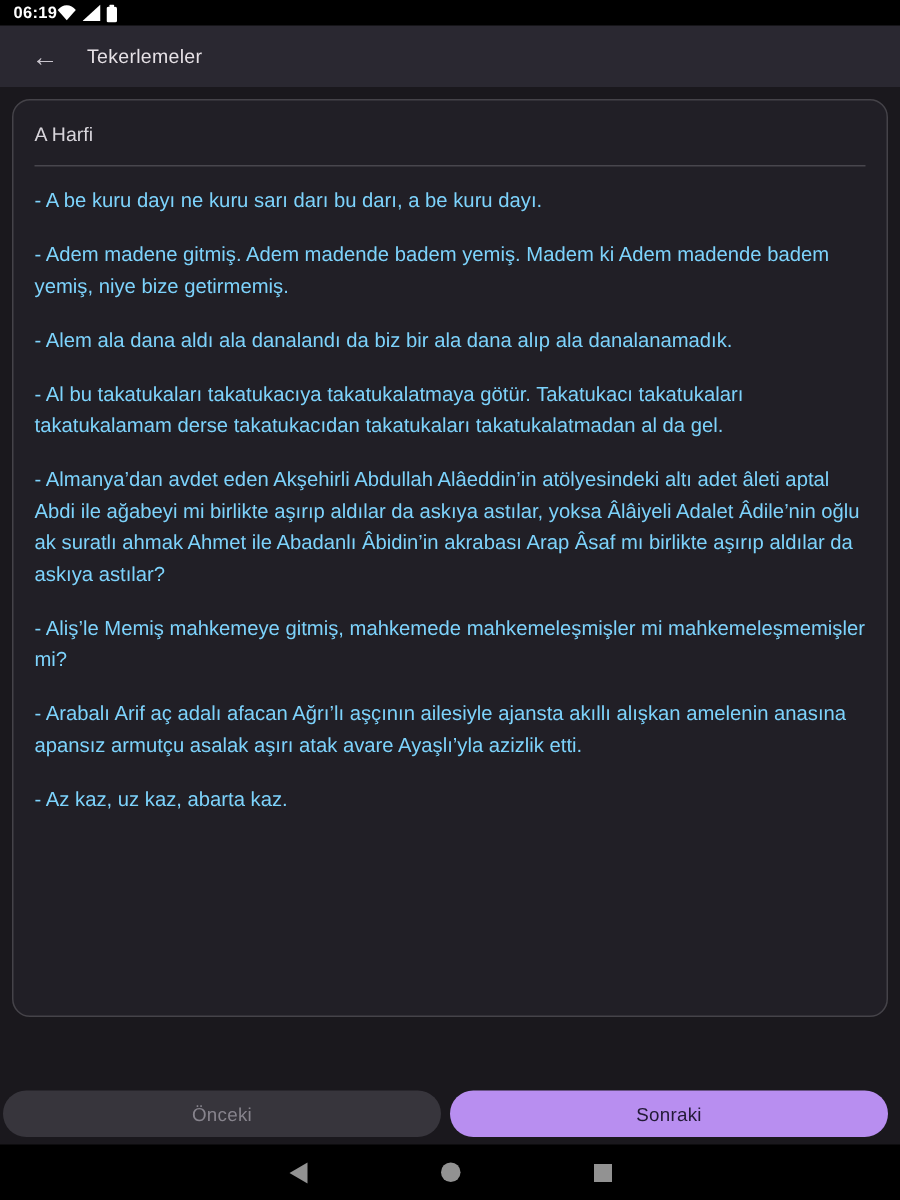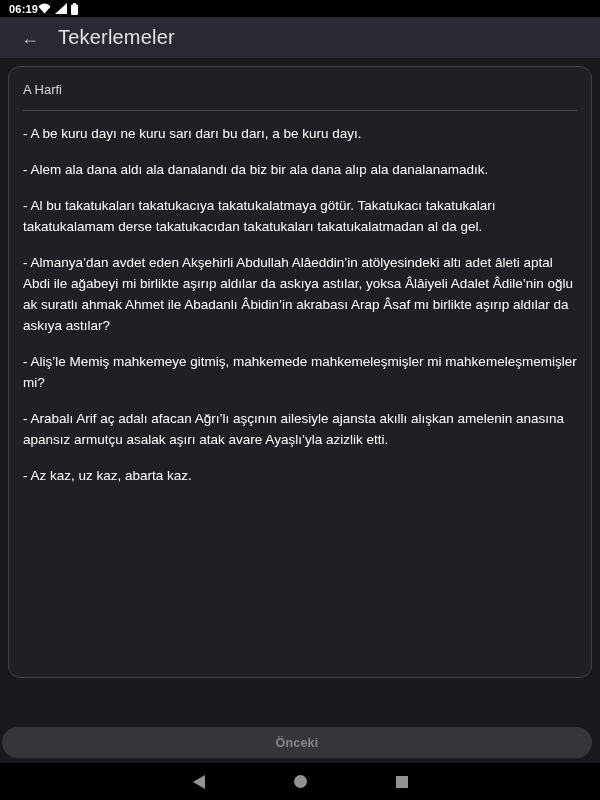--- a/index.html
+++ b/index.html
@@ -19,45 +19,44 @@
   .status-time { color: #fff; font-size: 11px; font-weight: bold; letter-spacing: .2px; }
   .status-icons { display: flex; align-items: center; gap: 4px; }
   .status-icons svg { display: block; }
   
   .app-bar {
     height: 41px; background: #2a2831;
     display: flex; align-items: center;
     padding: 0 0 0 21px; box-sizing: border-box;
   }
   .back-glyph { color: #c9c5cd; font-size: 18px; line-height: 1; cursor: default; }
-  .app-title { color: #e6e1e6; font-size: 20px; font-weight: 500; margin-left: 19px; letter-spacing: .2px; }
+  .app-title { color: #e6e1e6; font-size: 13px; font-weight: 500; margin-left: 19px; letter-spacing: .2px; }
   
   .page {
     position: relative;
     height: 705px; background: #1a181d; padding-left: 18px;
   }
   .card {
     position: absolute; top: 8px; left: 8px; right: 8px; height: 612px;
     background: #211f26; border: 1px solid #454349; border-radius: 12px;
     padding: 13px 14px; box-sizing: border-box; overflow: hidden;
   }
   .card-title { font-size: 13px; color: #d8d5db; margin: 2px 0 13px; font-weight: 400; }
   .divider { height: 1px; background: #48464d; margin: 0 0 12px; }
-  .twister { font-size: 13.5px; line-height: 21px; color: #ffffff; margin: 0 0 15px; }
+  .twister { font-size: 13.5px; line-height: 21px; color: #7dd3fc; margin: 0 0 15px; }
   
   .footer {
     position: absolute; left: 2px; right: 8px; bottom: 5px; height: 31px;
     display: flex; gap: 6px;
   }
   .btn {
     flex: 1; border: none; border-radius: 16px;
     font-family: inherit; font-size: 12.5px; letter-spacing: .2px;
     display: flex; align-items: center; justify-content: center;
     cursor: pointer;
-    font-weight: bold;
   }
   .btn-prev { background: #37353c; color: #87848d; }
   .btn-next { background: #b88ef0; color: #221a36; font-weight: 500; }
   
   .nav-bar {
     height: 37px; background: #000;
     display: flex; align-items: center; justify-content: center; gap: 89px;
   }
   .nav-back-tri {
     width: 0; height: 0;
@@ -96,31 +95,33 @@
   <span class="back-glyph">←</span>
   <span class="app-title">Tekerlemeler</span>
 </div>
 
 <div class="page">
   <div class="card">
     <div class="card-title">A Harfi</div>
     <div class="divider"></div>
     <div>
         <p class="twister">- A be kuru dayı ne kuru sarı darı bu darı, a be kuru dayı.</p>
+        <p class="twister">- Adem madene gitmiş. Adem madende badem yemiş. Madem ki Adem madende badem yemiş, niye bize getirmemiş.</p>
         <p class="twister">- Alem ala dana aldı ala danalandı da biz bir ala dana alıp ala danalanamadık.</p>
         <p class="twister">- Al bu takatukaları takatukacıya takatukalatmaya götür. Takatukacı takatukaları takatukalamam derse takatukacıdan takatukaları takatukalatmadan al da gel.</p>
         <p class="twister">- Almanya’dan avdet eden Akşehirli Abdullah Alâeddin’in atölyesindeki altı adet âleti aptal Abdi ile ağabeyi mi birlikte aşırıp aldılar da askıya astılar, yoksa Âlâiyeli Adalet Âdile’nin oğlu ak suratlı ahmak Ahmet ile Abadanlı Âbidin’in akrabası Arap Âsaf mı birlikte aşırıp aldılar da askıya astılar?</p>
         <p class="twister">- Aliş’le Memiş mahkemeye gitmiş, mahkemede mahkemeleşmişler mi mahkemeleşmemişler mi?</p>
         <p class="twister">- Arabalı Arif aç adalı afacan Ağrı’lı aşçının ailesiyle ajansta akıllı alışkan amelenin anasına apansız armutçu asalak aşırı atak avare Ayaşlı’yla azizlik etti.</p>
         <p class="twister">- Az kaz, uz kaz, abarta kaz.</p>
       </div>
   </div>
 
   <div class="footer">
     <button class="btn btn-prev">Önceki</button>
+    <button class="btn btn-next">Sonraki</button>
   </div>
 </div>
 
 <div class="nav-bar">
   <span class="nav-back-tri"></span>
   <span class="nav-home-circle"></span>
   <span class="nav-recents-square"></span>
 </div>
 
 </body></html>

